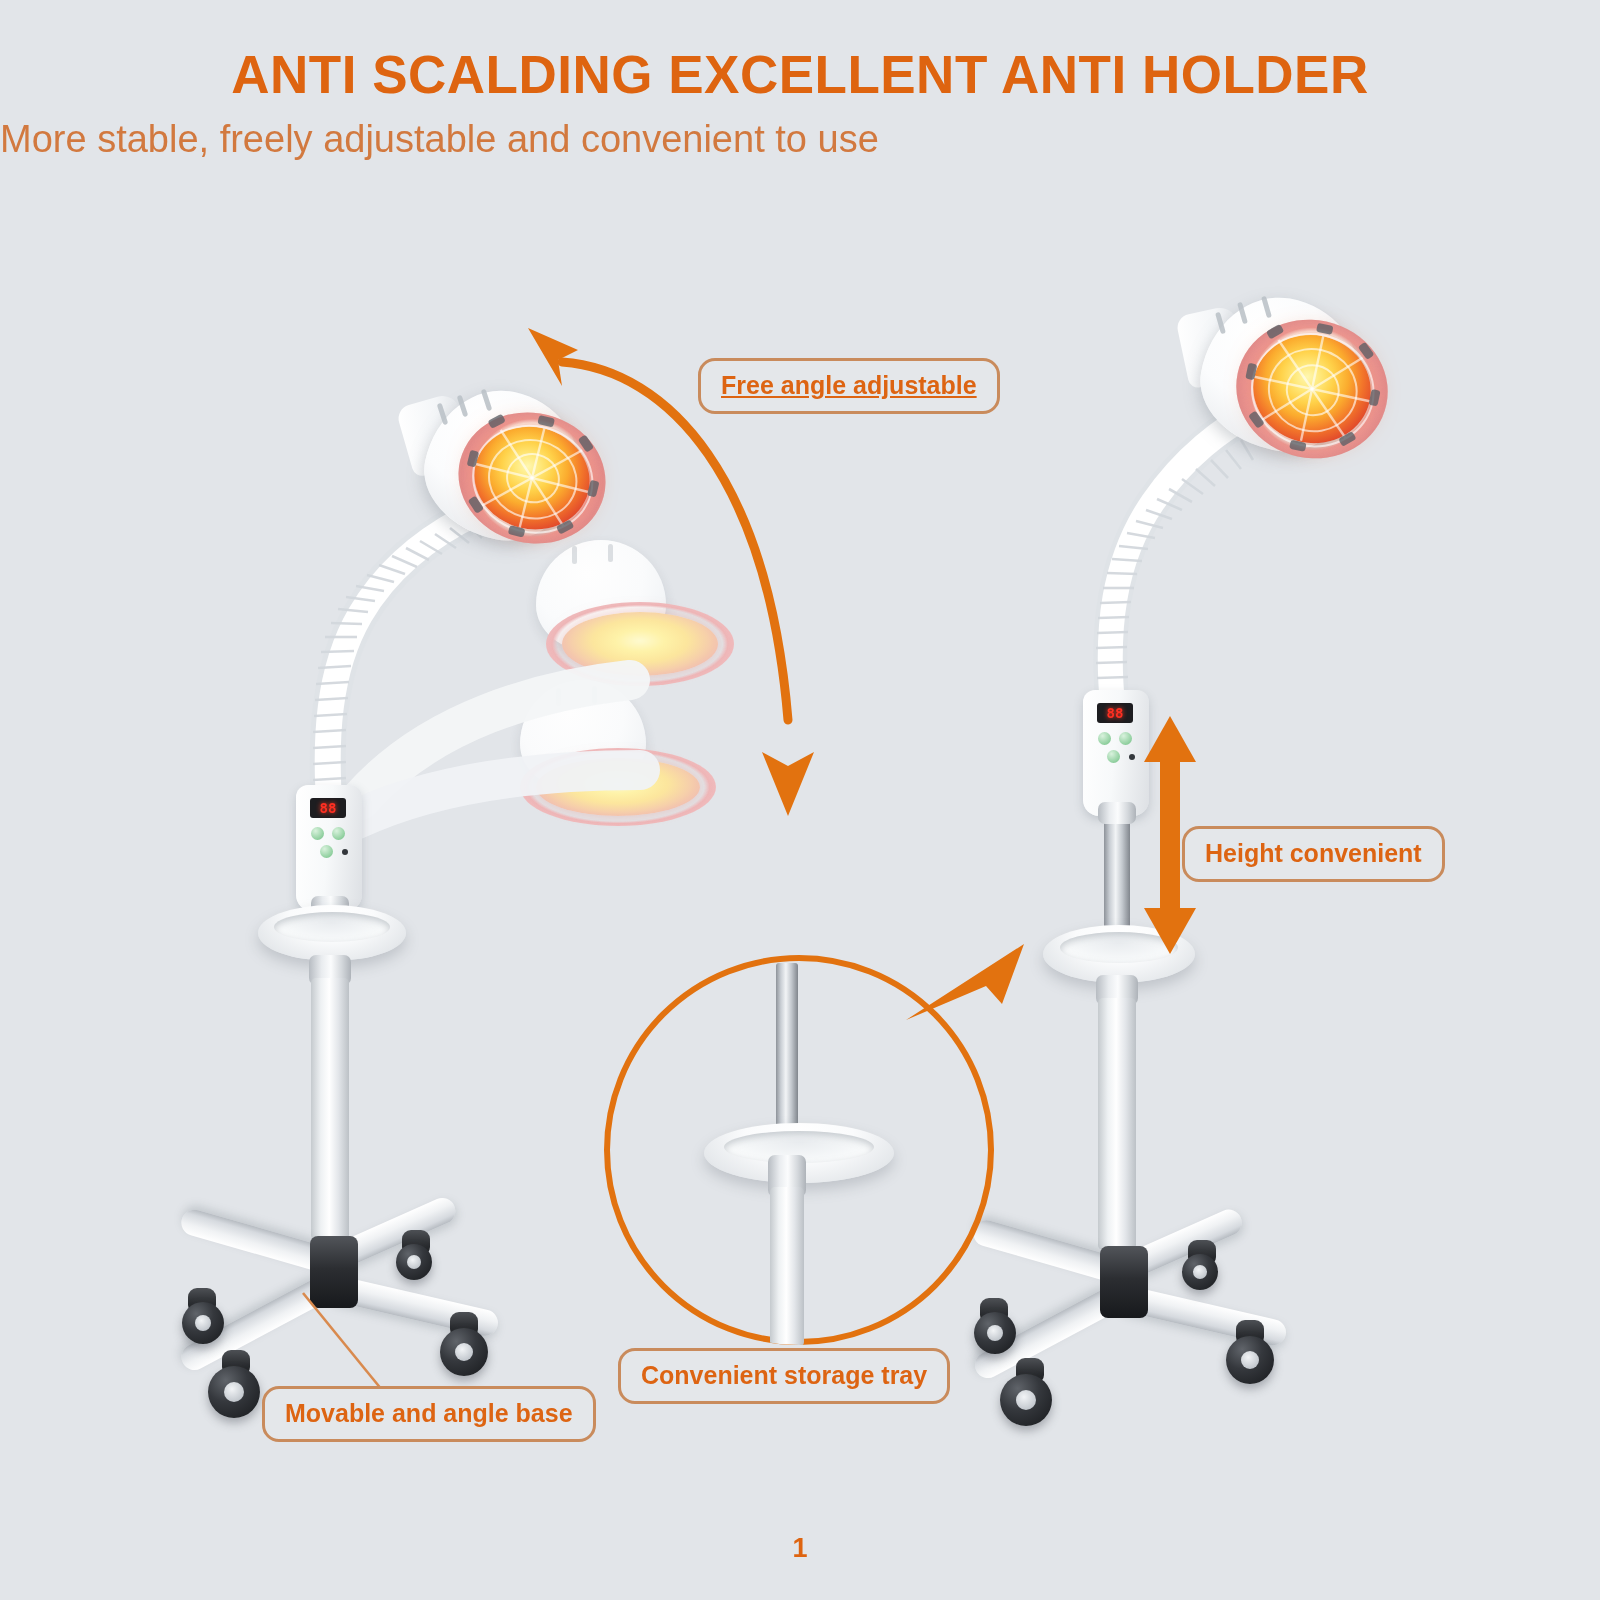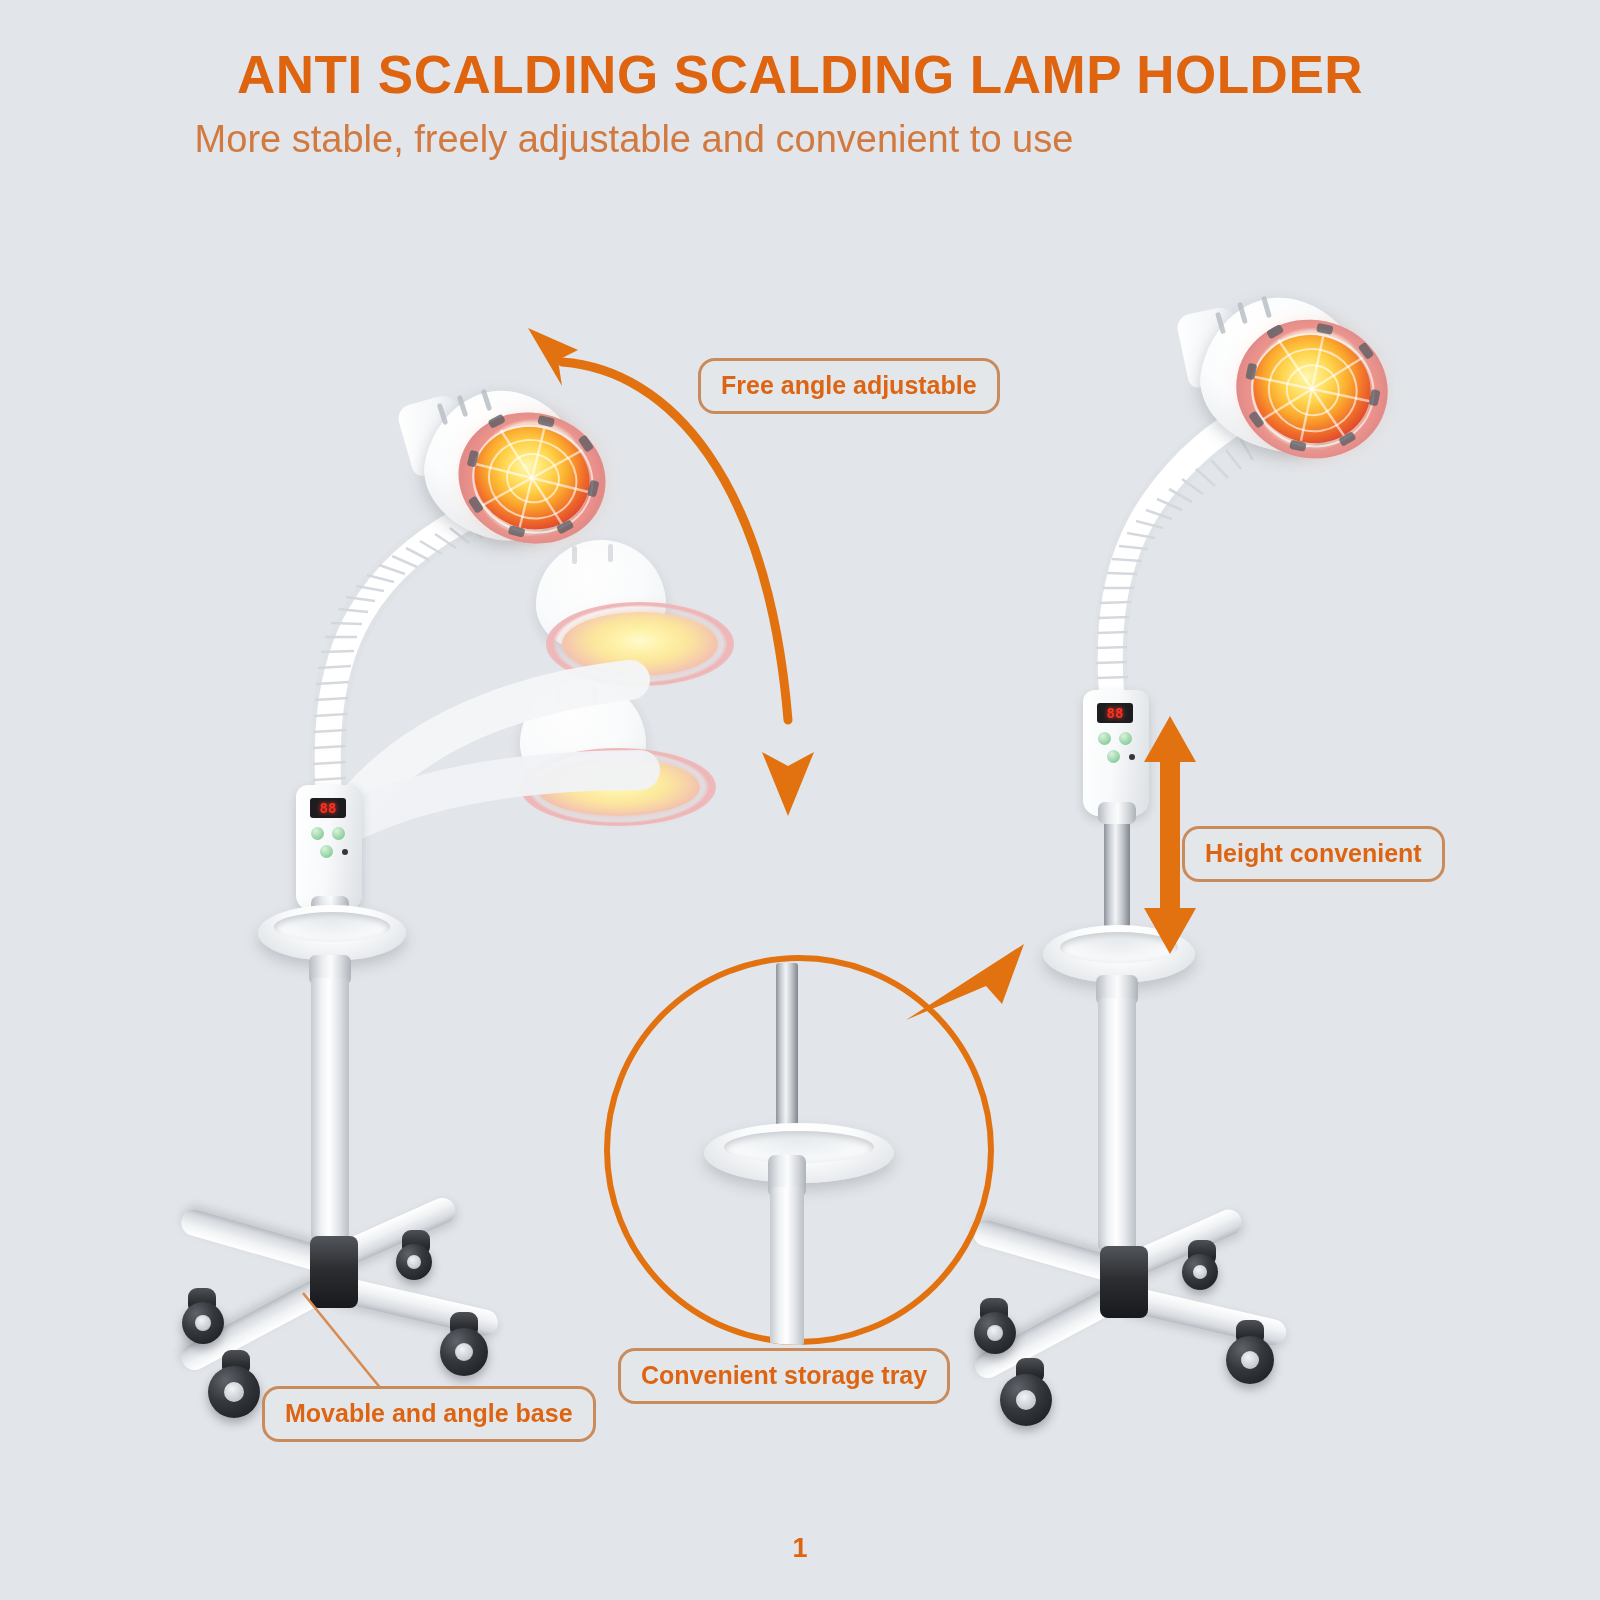--- a/index.html
+++ b/index.html
@@ -17,21 +17,20 @@
     position:absolute;top:44px;left:0;width:1600px;
     text-align:center;
     font-size:53px;font-weight:bold;
     letter-spacing:.5px;
     color:#de6410;
     font-family:"Liberation Sans", sans-serif;
     white-space:nowrap;
   }
   .subtitle{
     position:absolute;top:118px;left:0;width:1268px;
-    text-align:center;
     font-size:38px;
     color:#d2793f;
     font-family:"Liberation Sans", sans-serif;
     white-space:nowrap;
   }
   .pagenum{
     position:absolute;top:1533px;left:0;width:1600px;
     text-align:center;font-size:27px;font-weight:bold;color:#de6410;
   }
 
@@ -217,21 +216,21 @@
     border:6px solid #e2720f;
     border-radius:50%;
     box-sizing:border-box;
   }
 </style>
 </head>
 <body>
 
 <div class="stage">
 
-  <div class="title">ANTI SCALDING SCALDING LAMP HOLDER</div>
+  <div class="title">ANTI SCALDING EXCELLENT ANTI HOLDER</div>
   <div class="subtitle">More stable, freely adjustable and convenient to use</div>
 
   <div class="lamp" style="left:0;top:0;width:800px;height:1500px;">
 
     <div class="ghost" style="position:absolute;left:500px;top:680px;width:260px;height:200px;">
       <div class="ghostbody" style="left:20px;top:0;width:126px;height:110px;"></div>
       <div class="ghostrim" style="left:20px;top:68px;width:196px;height:78px;"></div>
       <div class="ghostface" style="left:36px;top:78px;width:164px;height:58px;"></div>
       <div class="vent" style="left:56px;top:8px;height:18px;opacity:.5;"></div>
       <div class="vent" style="left:92px;top:6px;height:18px;opacity:.5;"></div>
@@ -507,21 +506,21 @@
     <rect x="20" y="40" width="20" height="170" fill="#e2720f"></rect>
     <path d="M 30 6 L 56 52 L 4 52 Z" fill="#e2720f"></path>
     <path d="M 30 244 L 4 198 L 56 198 Z" fill="#e2720f"></path>
   </svg>
 
   <svg class="svgmark" style="left:300px;top:1290px;width:120px;height:110px;">
     <path d="M 3 3 L 82 100" stroke="#d98a4e" stroke-width="2.6" fill="none"></path>
   </svg>
 
 
-  <div class="pill" style="left:698px;top:358px;">
+  <div class="pill" style="left:698px;top:358px;text-decoration:underline;">
     <span>Free angle adjustable</span>
   </div>
 
   <div class="pill" style="left:1182px;top:826px;">
     <span>Height convenient</span>
   </div>
 
   <div class="pill" style="left:618px;top:1348px;">
     <span>Convenient storage tray</span>
   </div>

